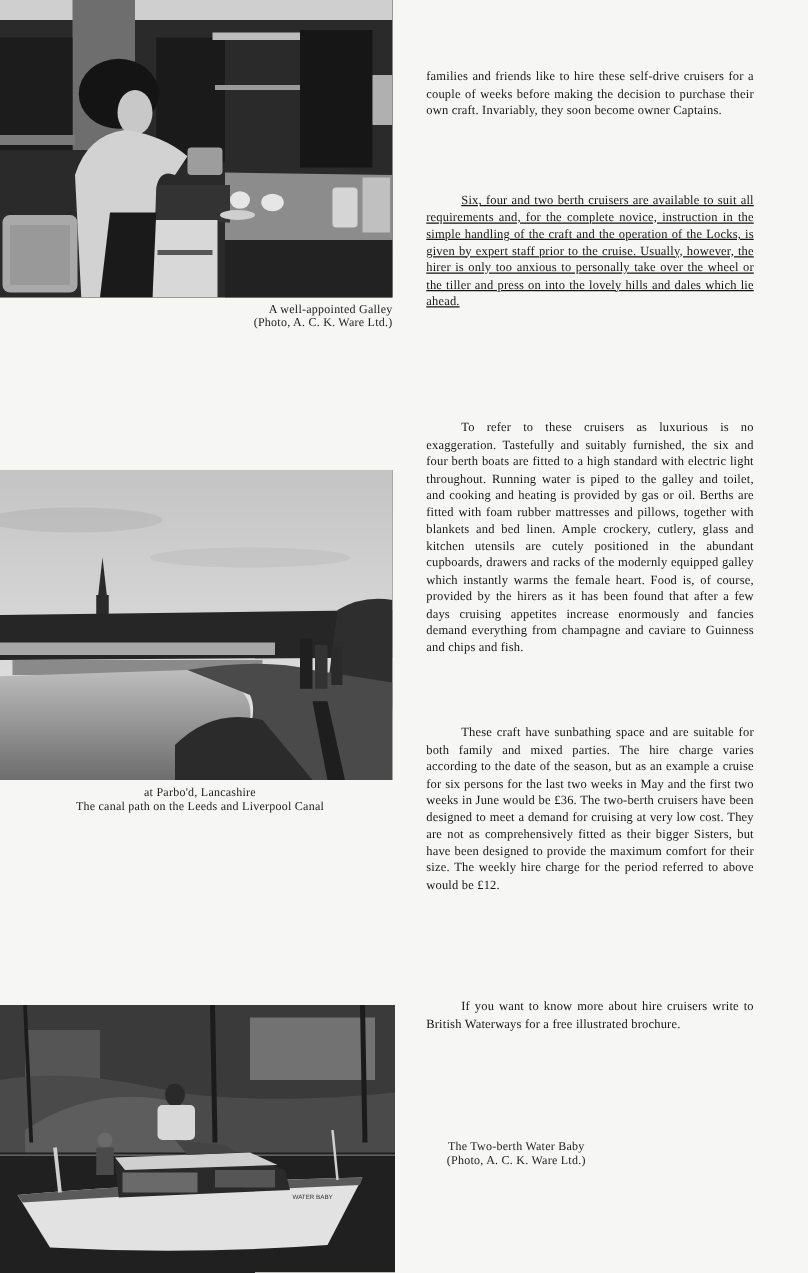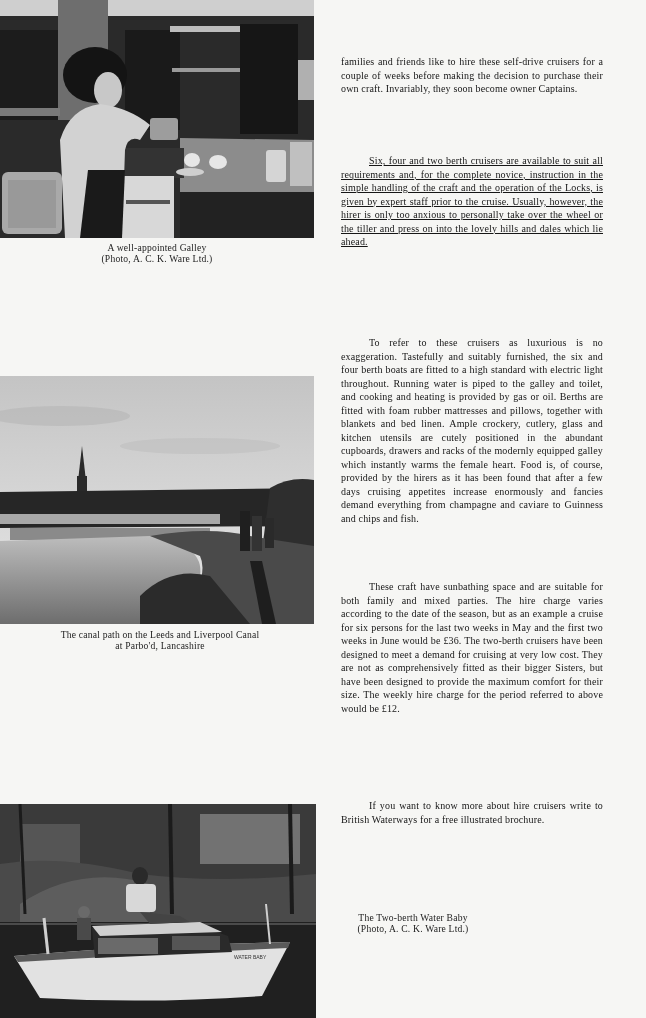--- a/index.html
+++ b/index.html
@@ -58,21 +58,21 @@
 
     <ellipse cx="95" cy="75" rx="32" ry="28" fill="#141414"></ellipse>
     <ellipse cx="108" cy="90" rx="14" ry="18" fill="#c8c8c8"></ellipse>
     <path d="M60 140 Q70 108 100 104 Q130 108 150 125 L140 140 Q128 135 125 150 L122 238 L65 238 Z" fill="#d2d2d2"></path>
     <path d="M88 170 L125 170 L122 238 L80 238 Z" fill="#1a1a1a"></path>
 
     <rect x="2" y="172" width="60" height="62" rx="6" fill="#a9a9a9"></rect>
     <rect x="8" y="180" width="48" height="48" fill="#8f8f8f" opacity="0.6"></rect>
   </svg>
 </div>
-<div class="caption" style="left:0;top:243px;width:314px;">
+<div class="caption" style="left:0;top:243px;width:314px;text-align:right;">
   <span>A well-appointed Galley</span>
   <span>(Photo, A. C. K. Ware Ltd.)</span>
 </div>
 
 <div class="photo" style="left:0;top:376px;width:314px;height:248px;">
   <svg width="314" height="248" viewBox="0 0 314 248">
     <defs>
       <linearGradient id="sky" x1="0" y1="0" x2="0" y2="1">
         <stop offset="0" stop-color="#c4c4c4"></stop>
         <stop offset="1" stop-color="#e8e8e8"></stop>
@@ -100,22 +100,22 @@
     <path d="M150 160 Q210 150 250 160 L314 170 L314 248 L180 248 Q210 200 200 180 Z" fill="#4a4a4a"></path>
     <path d="M140 220 Q170 190 210 200 L250 248 L140 248 Z" fill="#2b2b2b"></path>
     <path d="M250 185 L262 248 L276 248 L262 185 Z" fill="#1e1e1e"></path>
 
     <rect x="240" y="135" width="10" height="40" fill="#1f1f1f"></rect>
     <rect x="252" y="140" width="10" height="35" fill="#333"></rect>
     <rect x="265" y="142" width="9" height="30" fill="#2a2a2a"></rect>
   </svg>
 </div>
 <div class="caption" style="left:0;top:630px;width:320px;">
+  <span>at Parbo'd, Lancashire</span>
   <span>The canal path on the Leeds and Liverpool Canal</span>
-  <span>at Parbo'd, Lancashire</span>
 </div>
 
 <div class="photo" style="left:0;top:804px;width:316px;height:214px;">
   <svg width="316" height="214" viewBox="0 0 316 214">
     <rect width="316" height="214" fill="#3a3a3a"></rect>
 
     <rect x="200" y="10" width="100" height="50" fill="#8a8a8a" opacity="0.7"></rect>
     <rect x="20" y="20" width="60" height="70" fill="#555"></rect>
     <path d="M0 60 Q60 50 140 70 Q220 80 316 70 L316 120 L0 120 Z" fill="#4a4a4a"></path>
     <path d="M20 100 Q80 60 150 80 L150 120 L20 120 Z" fill="#6a6a6a" opacity="0.6"></path>

